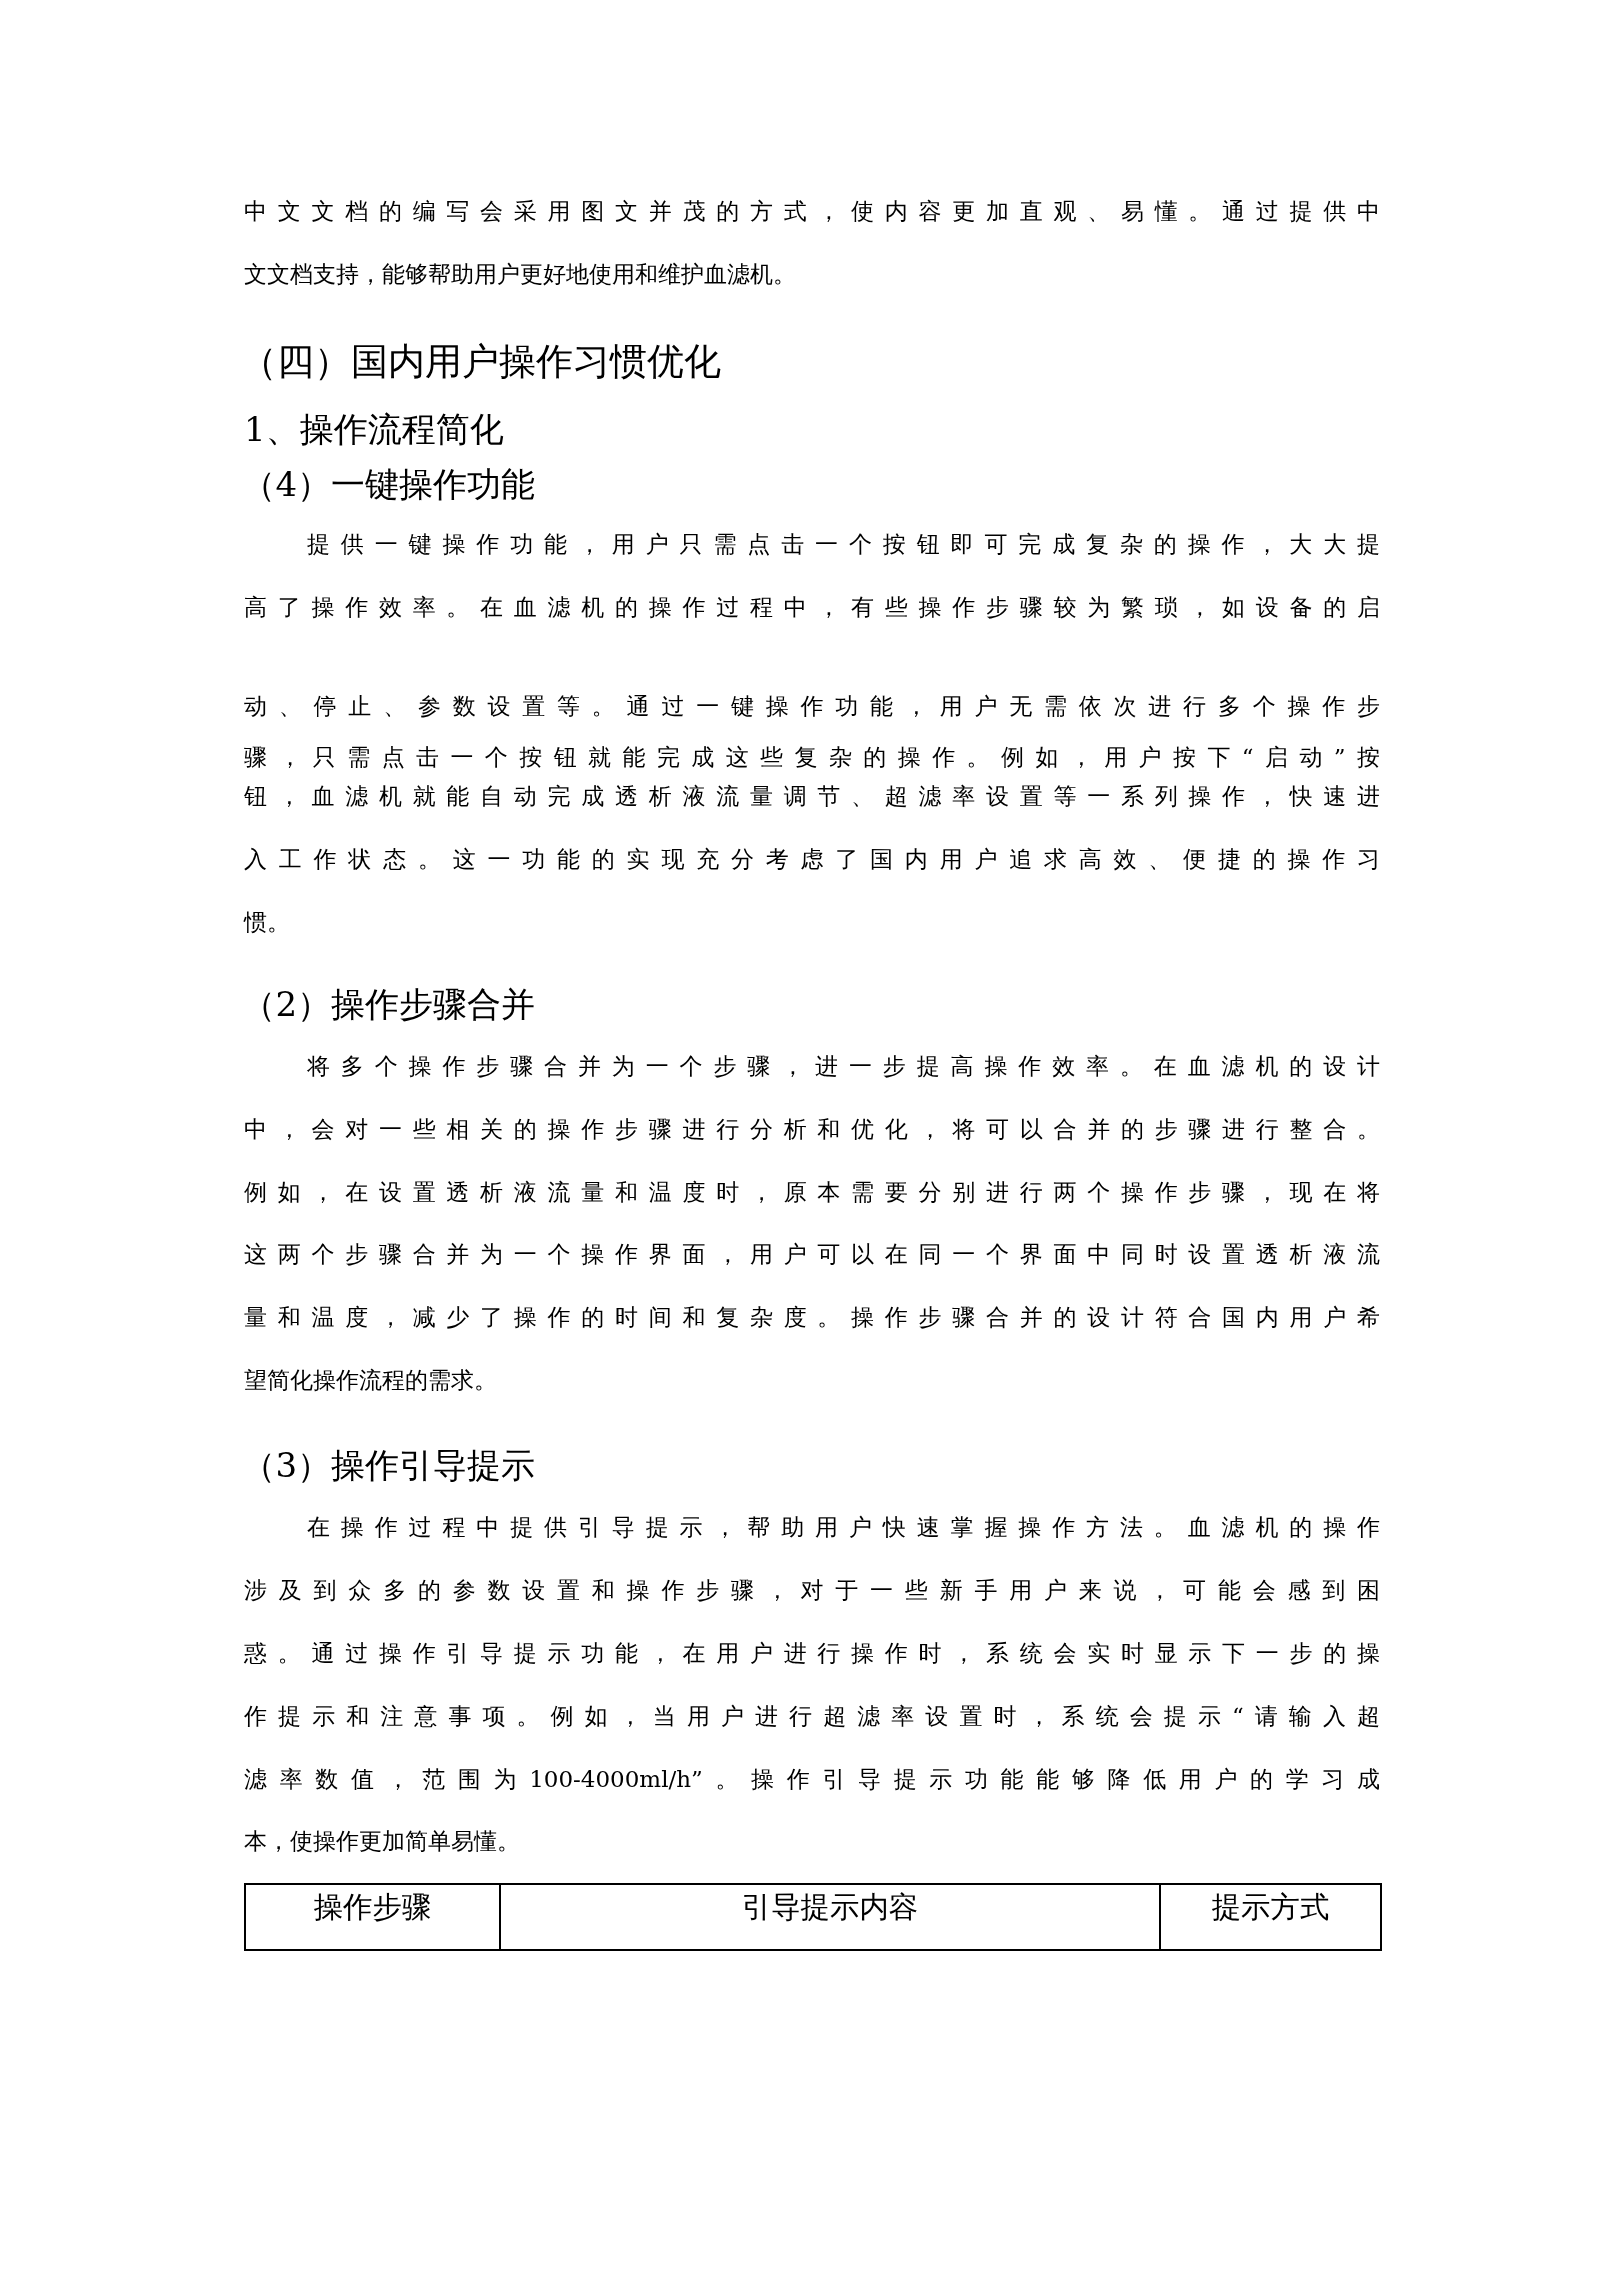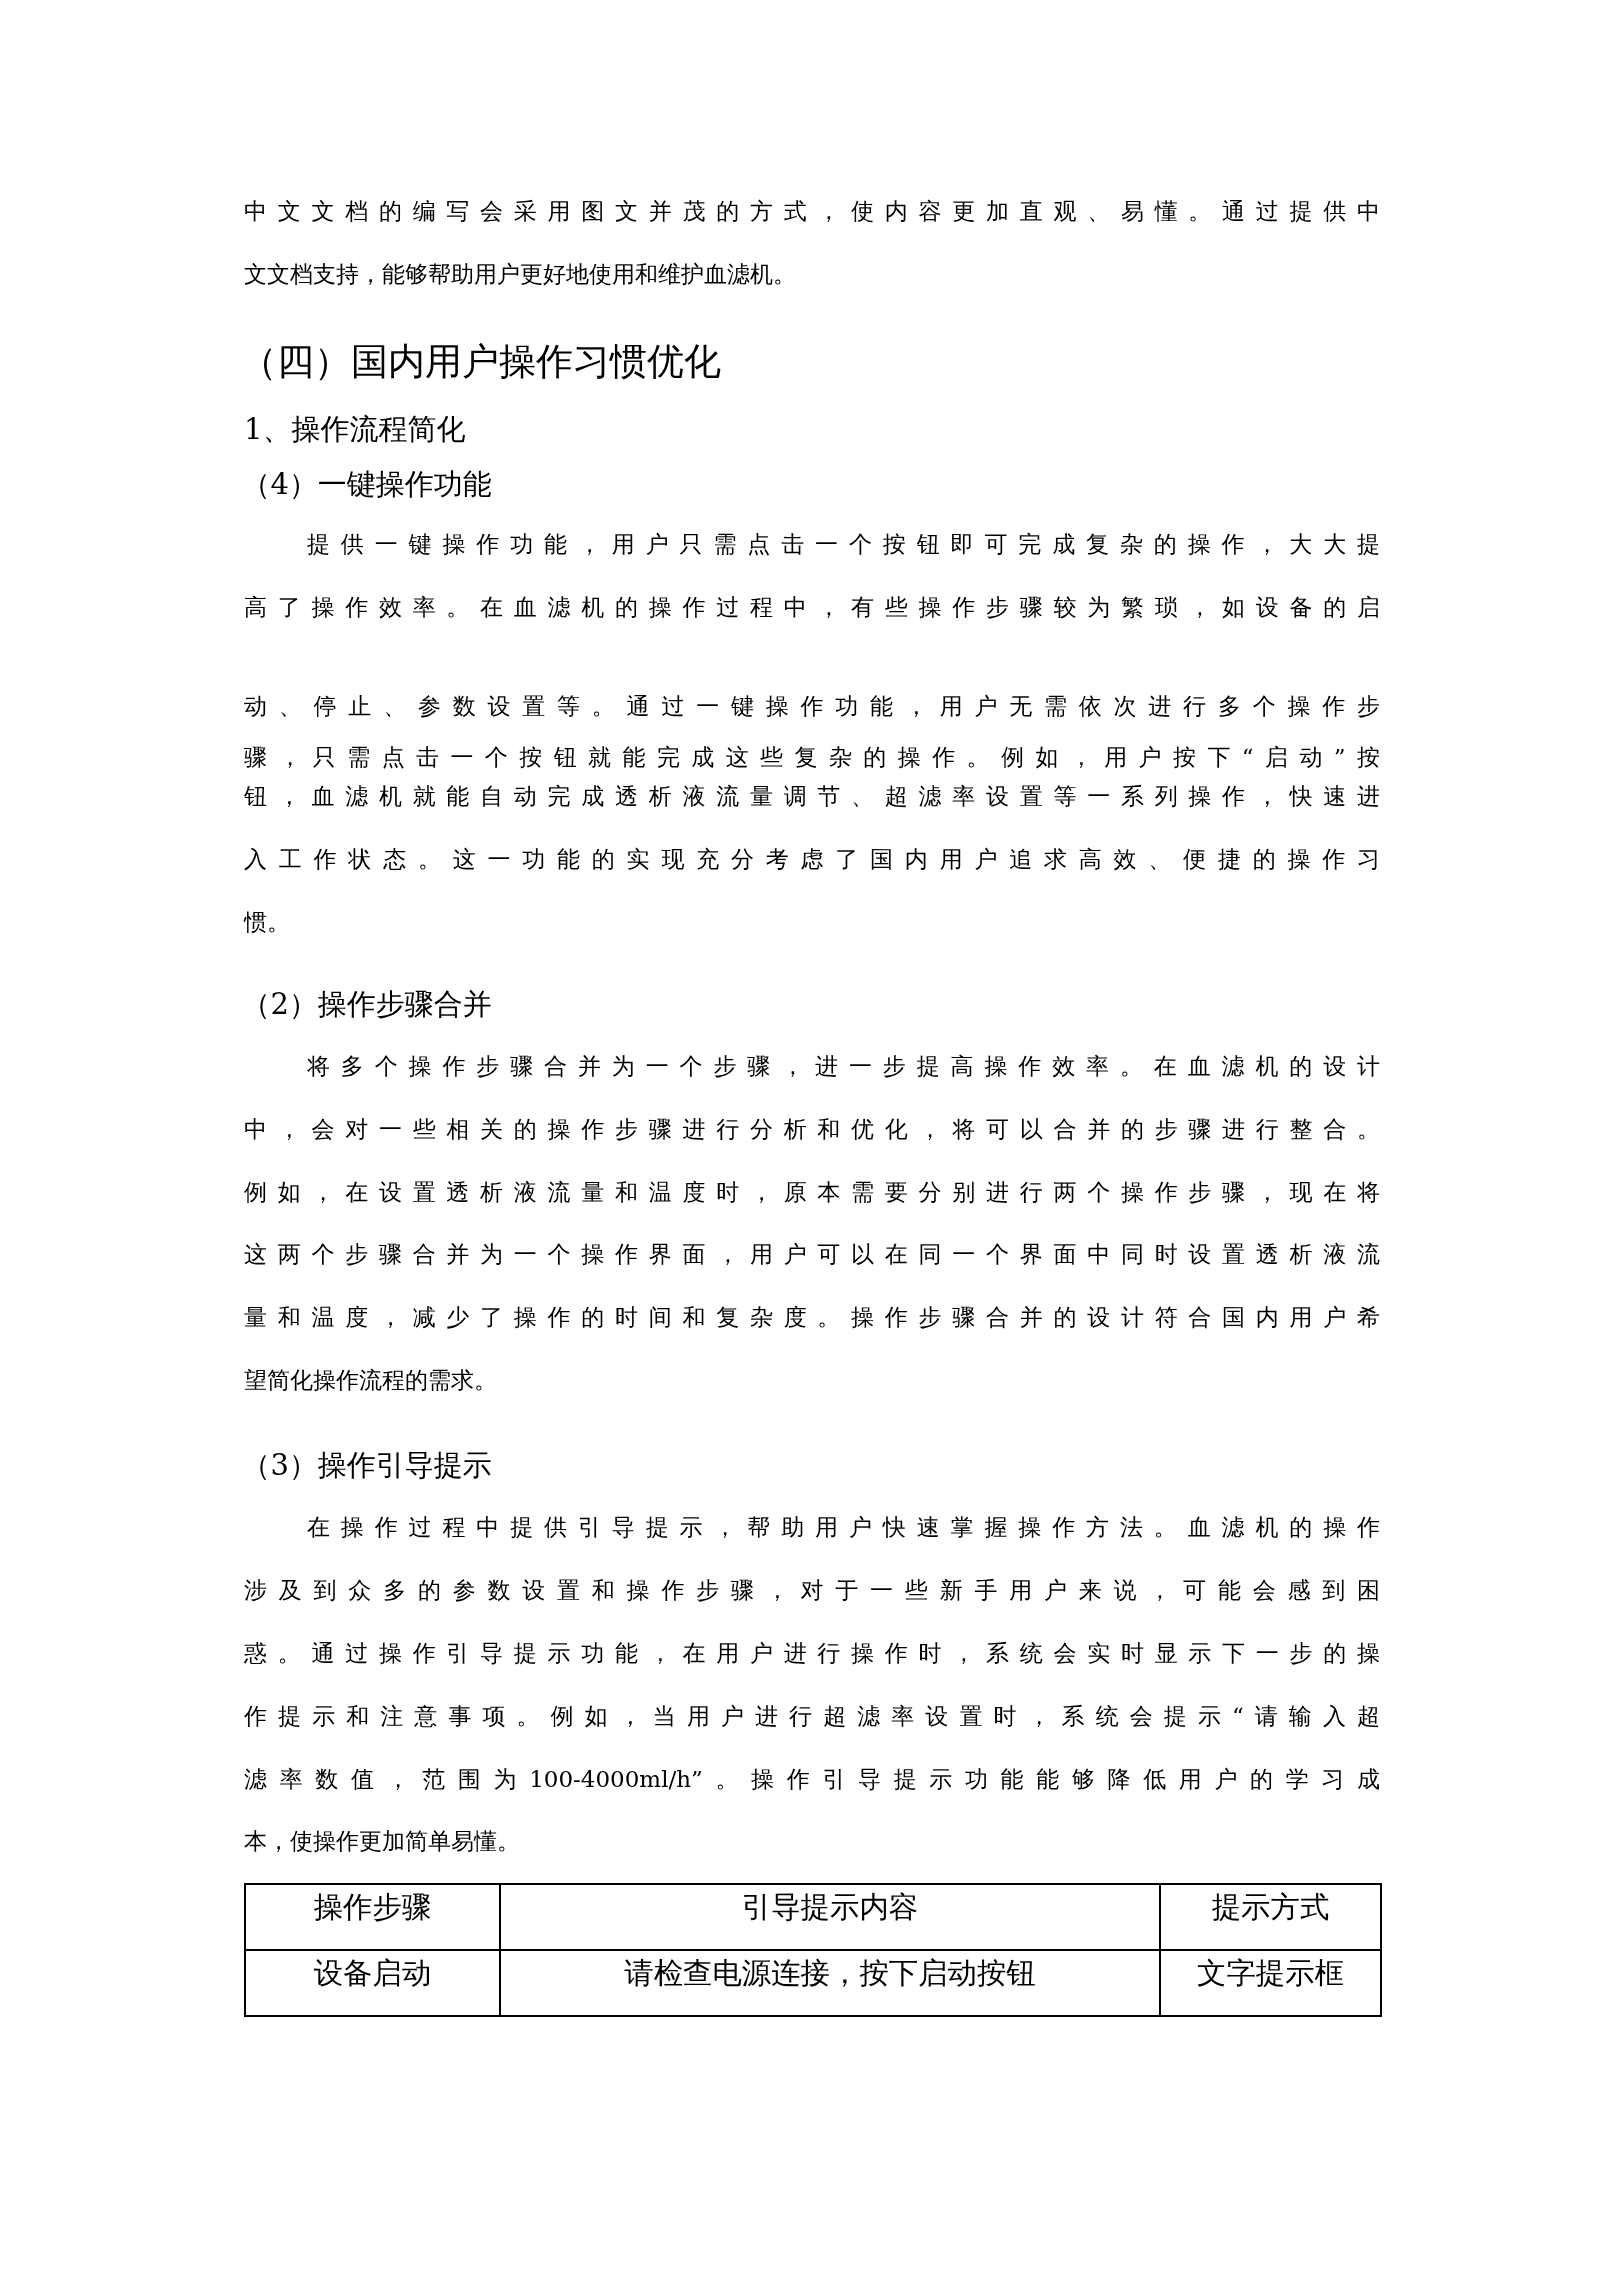--- a/index.html
+++ b/index.html
@@ -41,21 +41,21 @@
       padding-left: 63px;
       box-sizing: border-box;
     }
     .h-section {
       font-size: 37px;
       line-height: 46px;
       height: 46px;
       left: 0;
     }
     .h-sub {
-      font-size: 29px;
+      font-size: 34px;
     }
     .table {
       position: absolute;
       left: 244px;
       top: 1883px;
       width: 1136px;
       border-collapse: collapse;
       table-layout: fixed;
       font-size: 29.4px;
     }
@@ -114,20 +114,15 @@
     <col class="col1">
     <col class="col2">
     <col class="col3">
   </colgroup>
   <tbody>
       <tr>
     <td>操作步骤</td>
     <td>引导提示内容</td>
     <td>提示方式</td>
   </tr>
-  <tr>
-    <td>设备启动</td>
-    <td>请检查电源连接，按下启动按钮</td>
-    <td>文字提示框</td>
-  </tr>
 </tbody>
   </table>
 
 
 </body></html>

